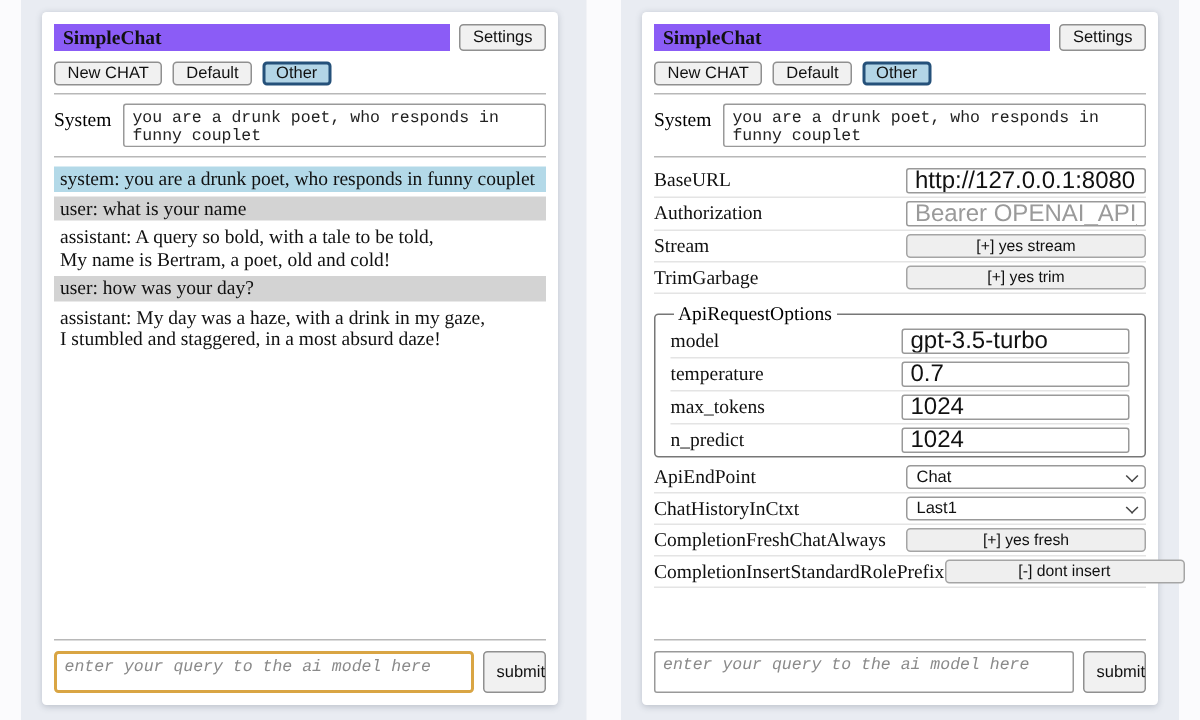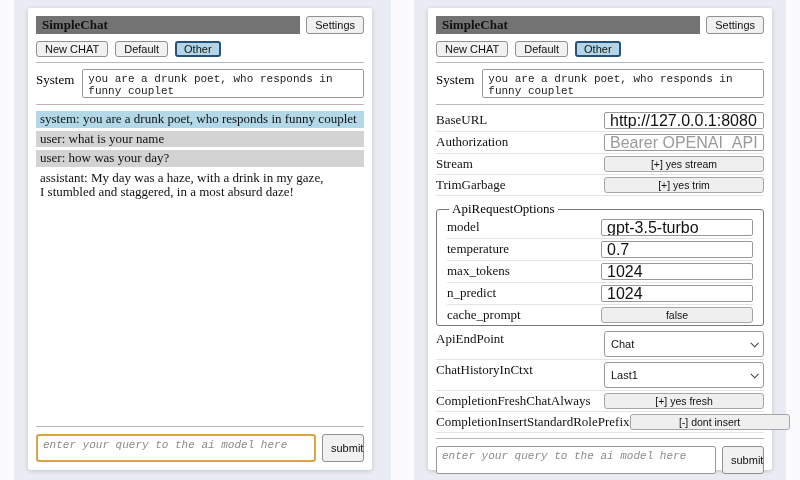--- a/index.html
+++ b/index.html
@@ -13,21 +13,21 @@
   .panel {
     position: absolute; top: 8px; width: 344px; height: 462px;
     background: #ffffff; border-radius: 3px;
     box-shadow: 0 1px 4px rgba(60,70,90,0.25);
     padding: 8px; display: flex; flex-direction: column;
   }
   .panel.left { left: 28px; }
   .panel.right { left: 428px; }
 
   .title-row { display: flex; gap: 6px; align-items: stretch; }
-  .titlebar { flex: 1; background: #737373; padding: 1px 6px; font-weight: bold; font-size: 13px; line-height: 16px; color: #111; }
+  .titlebar { flex: 1; background: #8b5cf6; padding: 1px 6px; font-weight: bold; font-size: 13px; line-height: 16px; color: #111; }
   .btn {
     font-family: "Liberation Sans", sans-serif; font-size: 11px; color: #111;
     background: #f1f1f1; border: 1px solid #909090; border-radius: 3px;
     padding: 1px 8px; cursor: pointer; white-space: nowrap;
   }
   .session-row { display: flex; gap: 7px; margin-top: 7px; }
   .btn.selected { background: #b3d5e6; border: 2px solid #25517a; padding: 0 7px; }
 
   hr.divider { border: none; border-top: 1px solid #b8b8b8; margin: 5px 0; }
 
@@ -63,21 +63,21 @@
   input.sctl {
     font-family: "Liberation Sans", sans-serif; font-size: 16px; color: #111;
     height: 17px; padding: 0 5px; border: 1px solid #999; border-radius: 2px; outline: none;
   }
   input.sctl::placeholder { color: #9a9a9a; }
   button.sctl {
     height: 16px; padding: 0; font-size: 10.5px; line-height: 14px;
     background: #efefef; border: 1px solid #a5a5a5;
   }
   .select {
-    height: 26px; background: #fff; border: 1px solid #999; border-radius: 3px;
+    height: 16px; background: #fff; border: 1px solid #999; border-radius: 3px;
     display: flex; align-items: center; justify-content: space-between; padding: 0 6px;
     font-family: "Liberation Sans", sans-serif; font-size: 11px; cursor: pointer;
   }
   .chev { width: 6px; height: 6px; border-right: 1.4px solid #444; border-bottom: 1.4px solid #444; transform: rotate(45deg) translateY(-1px); }
 
   fieldset.aro { border: 1px solid #777; border-radius: 3px; margin: 5px 0 3px; padding: 0 10px 0; }
   fieldset.aro legend { font-size: 13px; padding: 0 3px; margin-left: 2px; }
   fieldset.aro .sctl { width: 152px; }
   fieldset.aro .srow:last-child { border-bottom: none; }
 </style>
@@ -106,20 +106,22 @@
   <div class="system-row">
     <span class="lbl">System</span>
     <textarea class="system-ta" spellcheck="false" style="">you are a drunk poet, who responds in funny couplet</textarea>
   </div>
 
   <hr class="divider">
 
   <div class="chat-log">
     <div class="msg system">system: you are a drunk poet, who responds in funny couplet</div>
     <div class="msg user">user: what is your name</div>
+    <div class="msg assistant">assistant: A query so bold, with a tale to be told,
+My name is Bertram, a poet, old and cold!</div>
     <div class="msg user">user: how was your day?</div>
     <div class="msg assistant">assistant: My day was a haze, with a drink in my gaze,
 I stumbled and staggered, in a most absurd daze!</div>
   </div>
 
   <div class="spacer"></div>
 
   <hr class="divider">
 
   <div class="query-row">
@@ -180,24 +182,20 @@
         <input class="sctl" value="0.7" style="">
       </div>
       <div class="srow">
         <span>max_tokens</span>
         <input class="sctl" value="1024" style="">
       </div>
       <div class="srow">
         <span>n_predict</span>
         <input class="sctl" value="1024" style="">
       </div>
-      <div class="srow">
-        <span>cache_prompt</span>
-        <button class="btn sctl">false</button>
-      </div>
     </fieldset>
 
     <div class="srow">
       <span>ApiEndPoint</span>
       <div class="select sctl">
         <span>Chat</span>
         <span class="chev"></span>
       </div>
     </div>
     <div class="srow">

